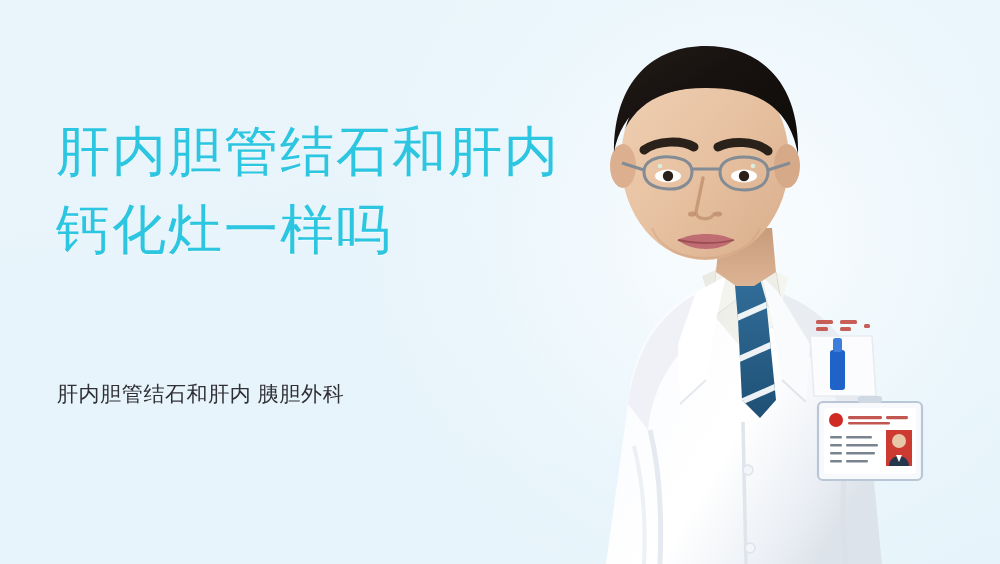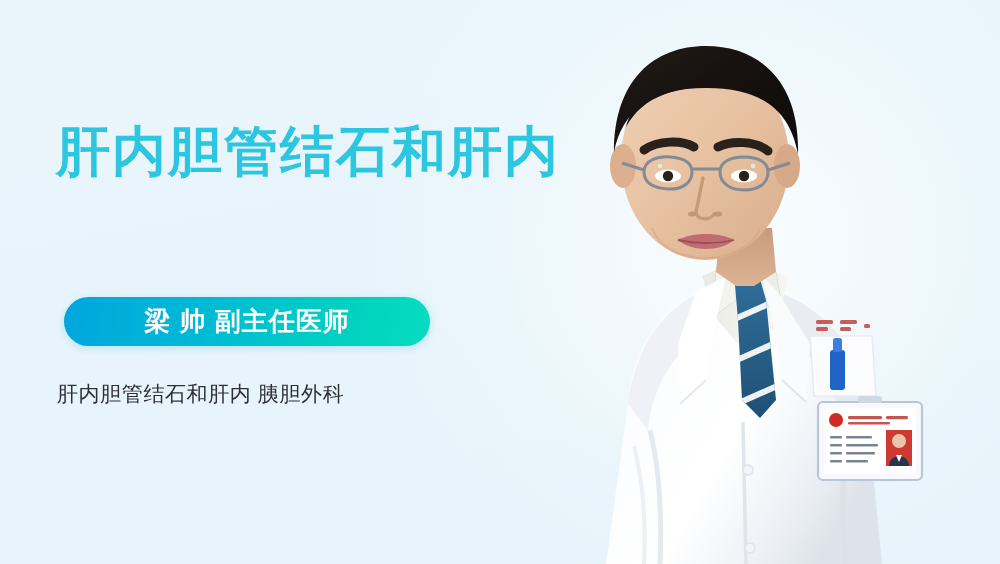--- a/index.html
+++ b/index.html
@@ -40,21 +40,21 @@
   .text-block {
     position: absolute;
     left: 56px;
     top: 112px;
     width: 560px;
     z-index: 6;
   }
   .title-line {
     font-size: 54px;
     line-height: 78px;
-    font-weight: 700;
+    font-weight: 400;
     color: #2cc6e0;
     letter-spacing: 2px;
     white-space: nowrap;
     text-shadow: 0 1px 0 rgba(255,255,255,0.55);
   }
 
   .name-badge {
     position: absolute;
     left: 64px;
     top: 297px;
@@ -280,21 +280,19 @@
         <path d="M379,466 C379,453 399,453 399,466 Z" fill="#26364d"></path>
         <path d="M386,455 L389,462 L392,455 Z" fill="#ffffff"></path>
 
         <rect x="348" y="396" width="24" height="7" rx="3" fill="#cfd9e4"></rect>
       </g>
     </svg>
   </div>
 
   <div class="text-block">
     <div class="title-line">肝内胆管结石和肝内</div>
+    <div class="title-line">钙化灶一样吗</div>
   </div>
 
-  <div class="name-badge">
-    <span class="name-badge-text">梁  帅  副主任医师</span>
-  </div>
 
   <div class="affiliation">肝内胆管结石和肝内 胰胆外科</div>
 
 </div>
 
 </body></html>

